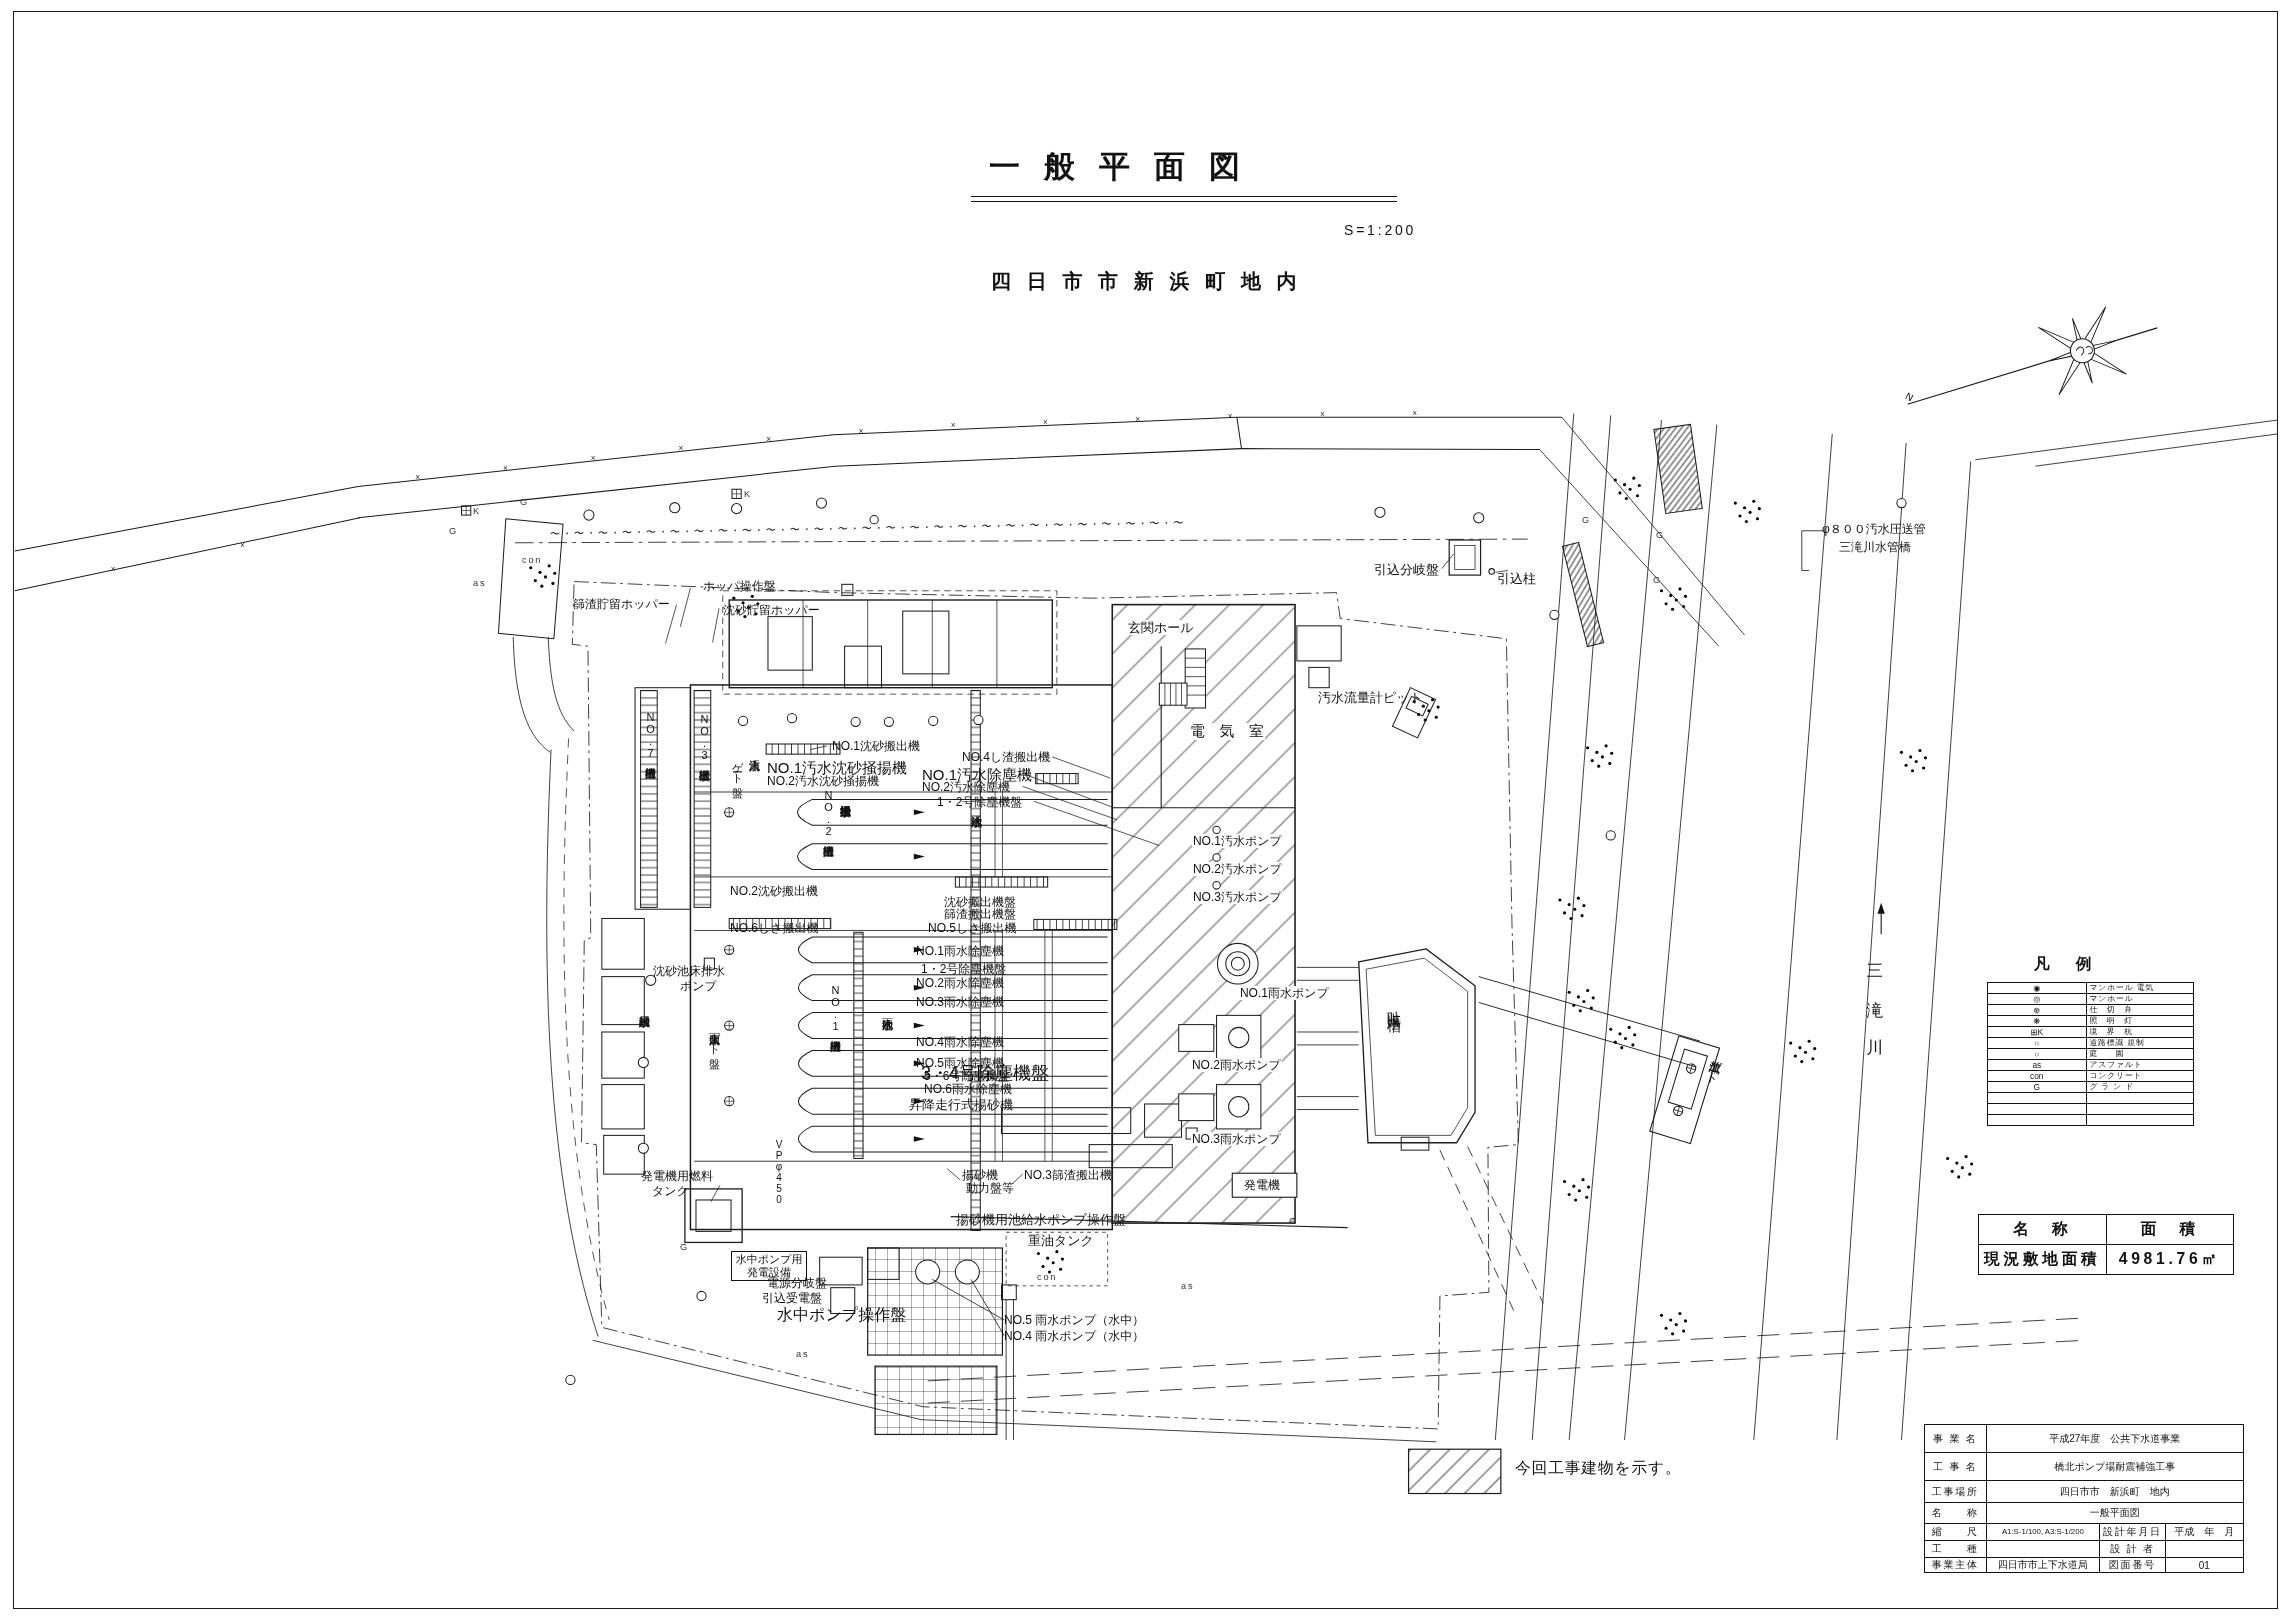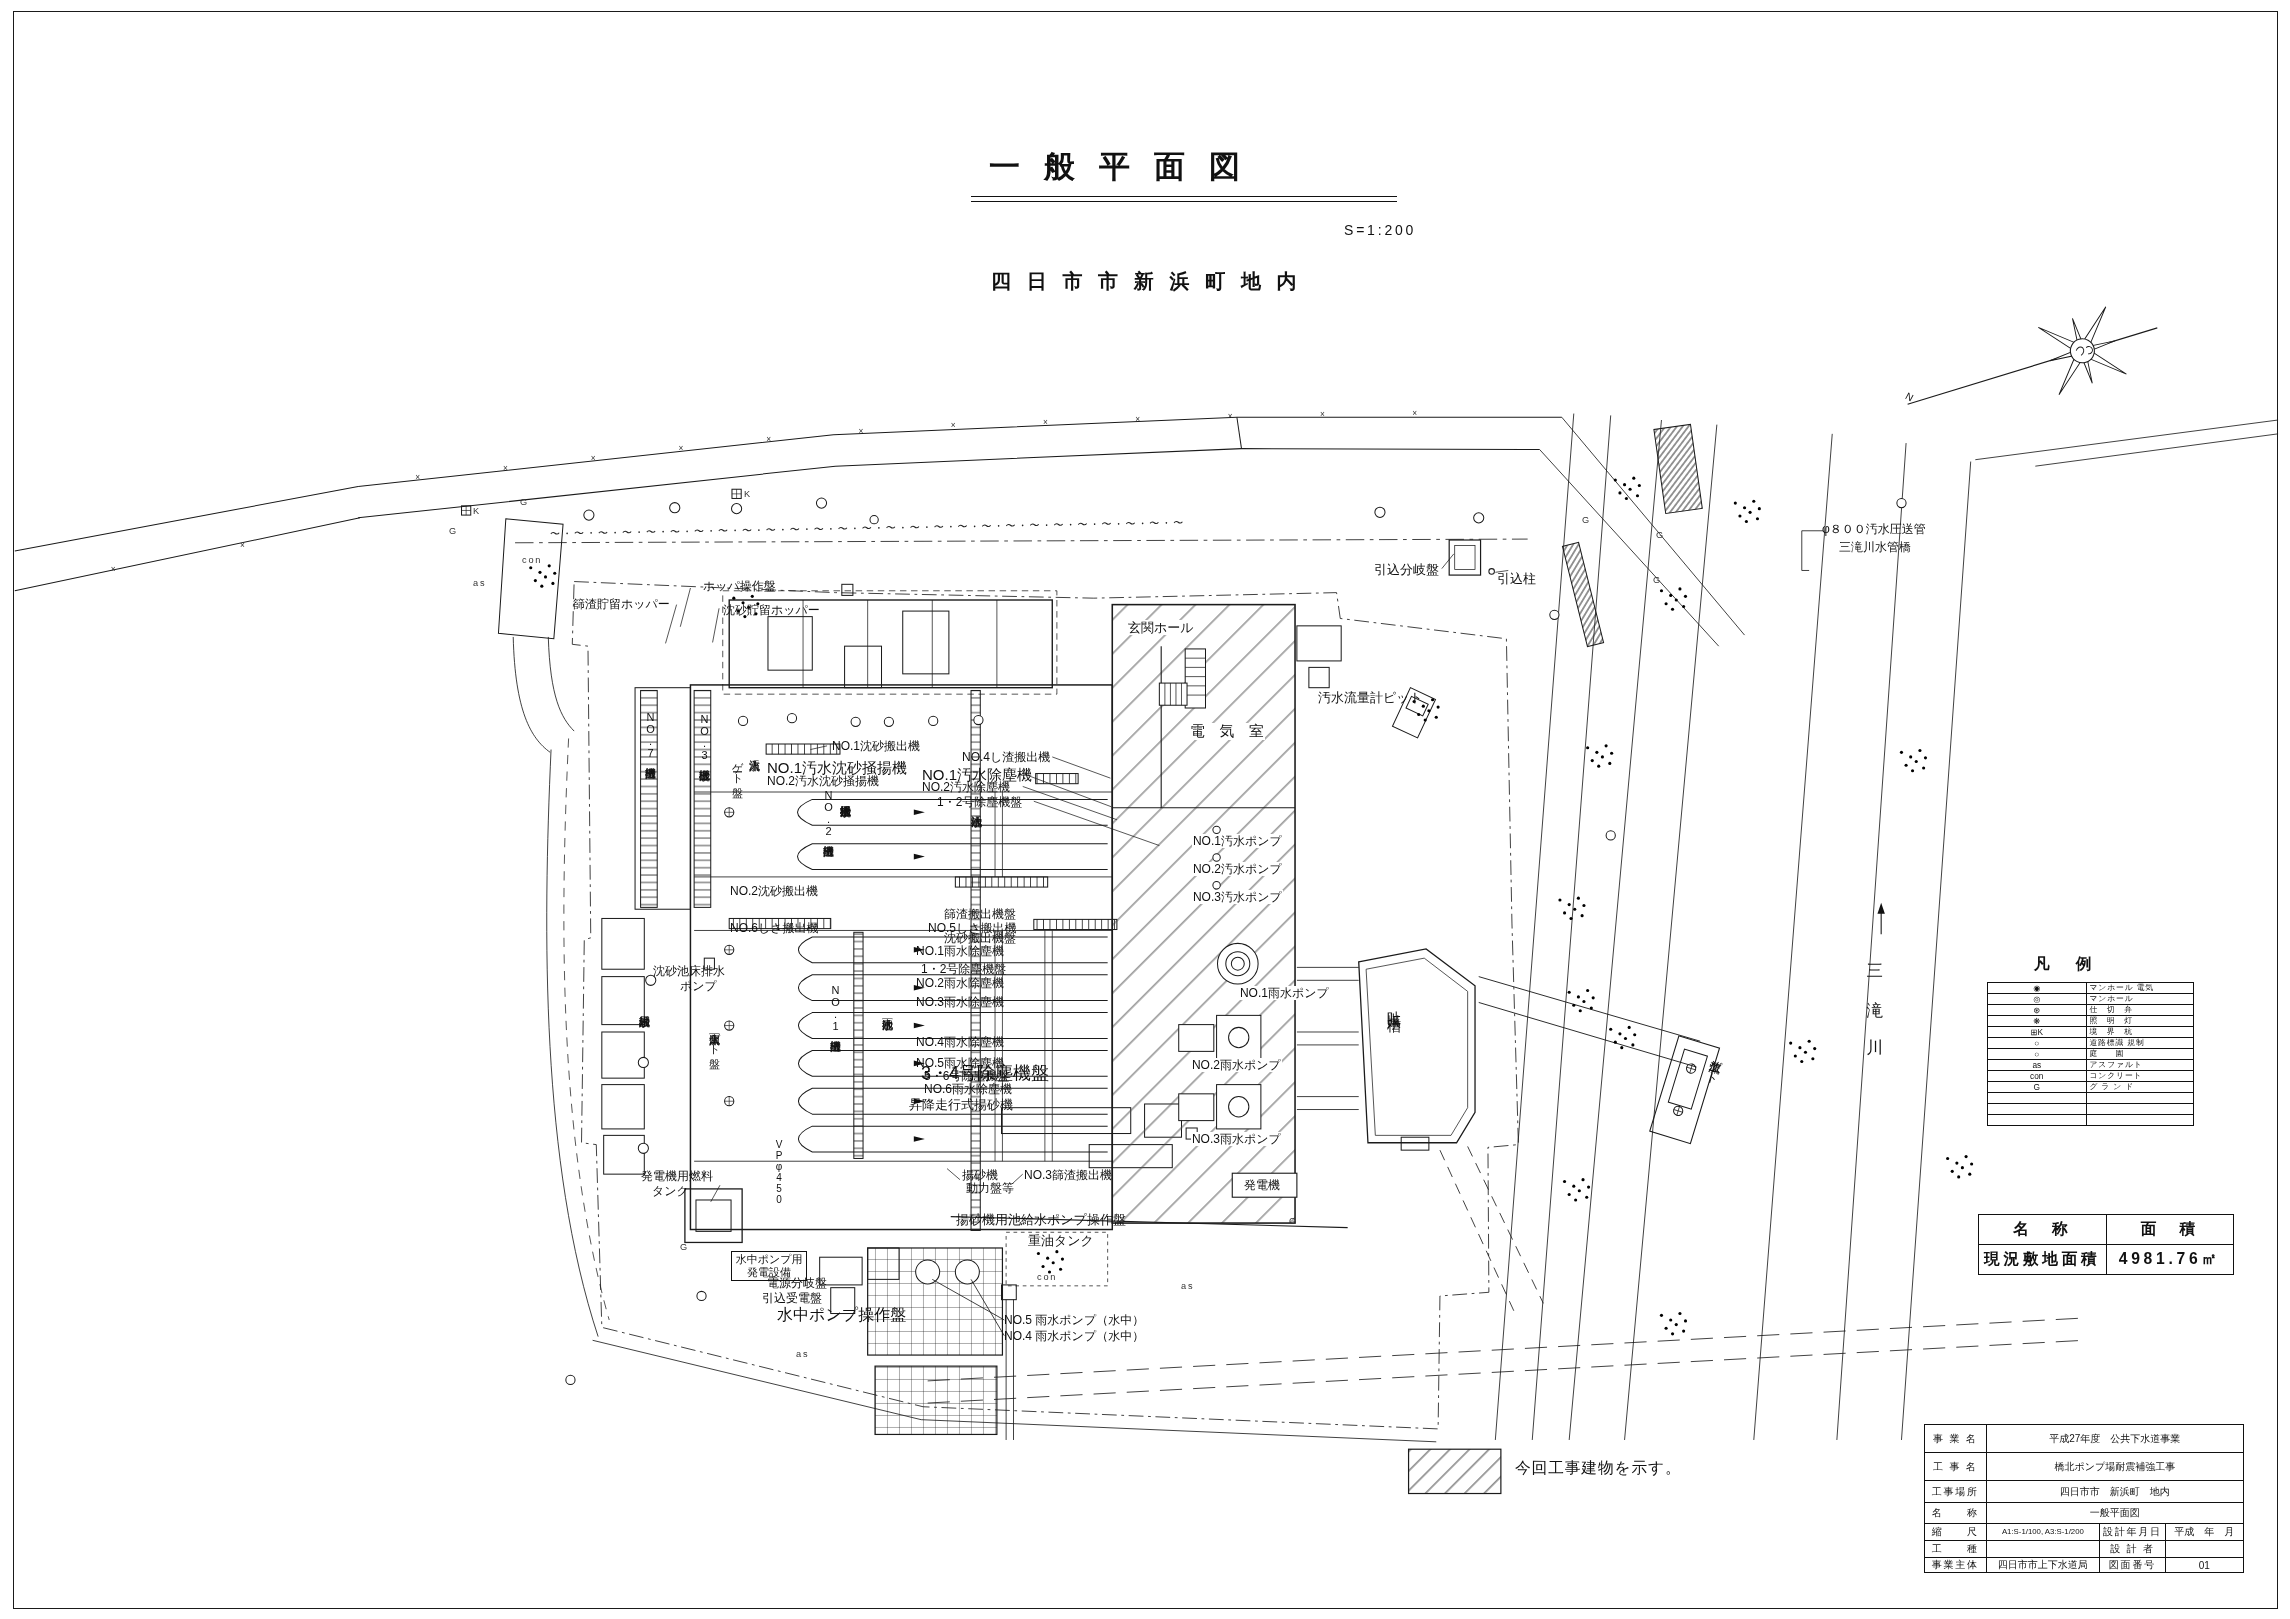--- a/index.html
+++ b/index.html
@@ -342,21 +342,21 @@
       <div class="label bg" style="left: 1191px; top: 1132px; font-size: 12px;">NO.3雨水ポンプ</div>
       <div class="label bg" style="left: 1243px; top: 1178px; font-size: 12px;">発電機</div>
       <div class="label" style="left: 832px; top: 739px; font-size: 12px;">NO.1沈砂搬出機</div>
       <div class="label" style="left: 767px; top: 759px; font-size: 15px;">NO.1汚水沈砂掻揚機</div>
       <div class="label" style="left: 767px; top: 774px; font-size: 12px;">NO.2汚水沈砂掻揚機</div>
       <div class="label" style="left: 962px; top: 750px; font-size: 12px;">NO.4し渣搬出機</div>
       <div class="label" style="left: 922px; top: 766px; font-size: 15px;">NO.1汚水除塵機</div>
       <div class="label" style="left: 922px; top: 780px; font-size: 12px;">NO.2汚水除塵機</div>
       <div class="label" style="left: 937px; top: 795px; font-size: 12px;">1・2号除塵機盤</div>
       <div class="label" style="left: 730px; top: 884px; font-size: 12px;">NO.2沈砂搬出機</div>
-      <div class="label" style="left: 944px; top: 895px; font-size: 12px; margin-top: 36px;">沈砂搬出機盤</div>
+      <div class="label" style="left: 944px; top: 895px; font-size: 12px;">沈砂搬出機盤</div>
       <div class="label" style="left: 944px; top: 907px; font-size: 12px;">篩渣搬出機盤</div>
       <div class="label" style="left: 730px; top: 921px; font-size: 12px;">NO.6しさ搬出機</div>
       <div class="label" style="left: 928px; top: 921px; font-size: 12px;">NO.5しさ搬出機</div>
       <div class="label" style="left: 916px; top: 944px; font-size: 12px;">NO.1雨水除塵機</div>
       <div class="label" style="left: 921px; top: 962px; font-size: 12px;">1・2号除塵機盤</div>
       <div class="label" style="left: 916px; top: 976px; font-size: 12px;">NO.2雨水除塵機</div>
       <div class="label" style="left: 916px; top: 995px; font-size: 12px;">NO.3雨水除塵機</div>
       <div class="label" style="left: 921px; top: 1063px; font-size: 18px;">3・4号除塵機盤</div>
       <div class="label" style="left: 916px; top: 1035px; font-size: 12px;">NO.4雨水除塵機</div>
       <div class="label" style="left: 916px; top: 1056px; font-size: 12px;">NO.5雨水除塵機</div>

